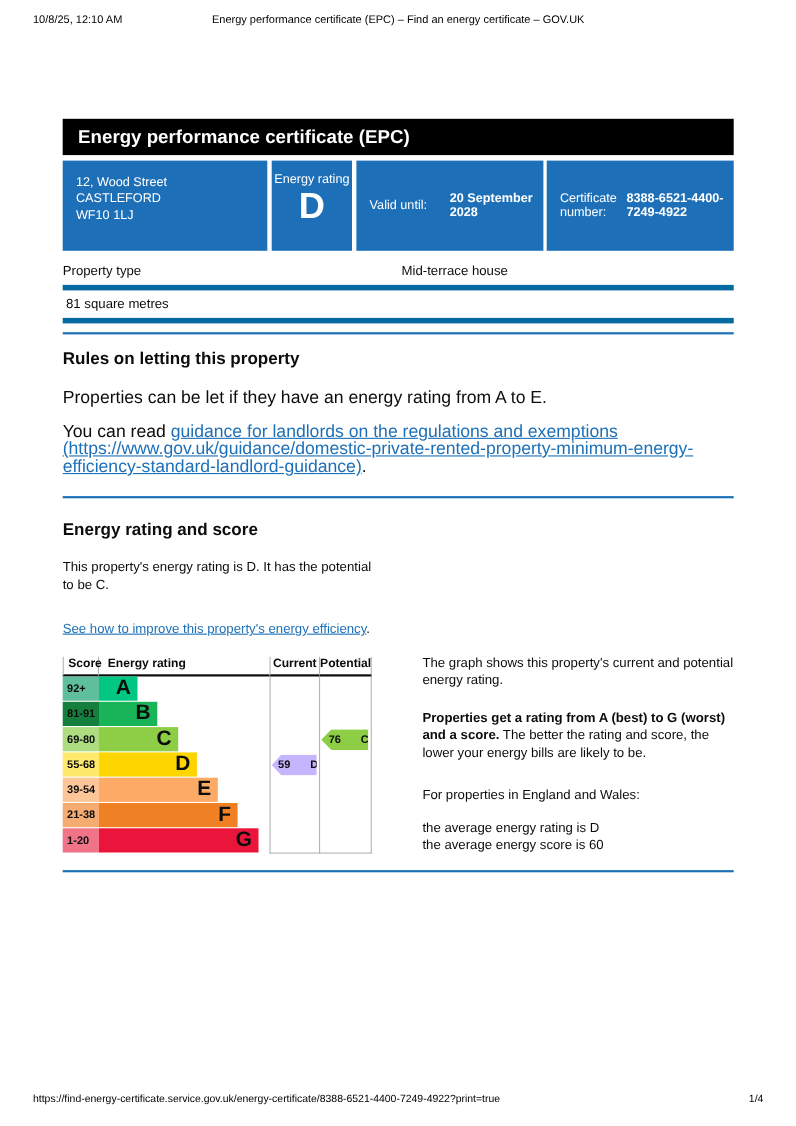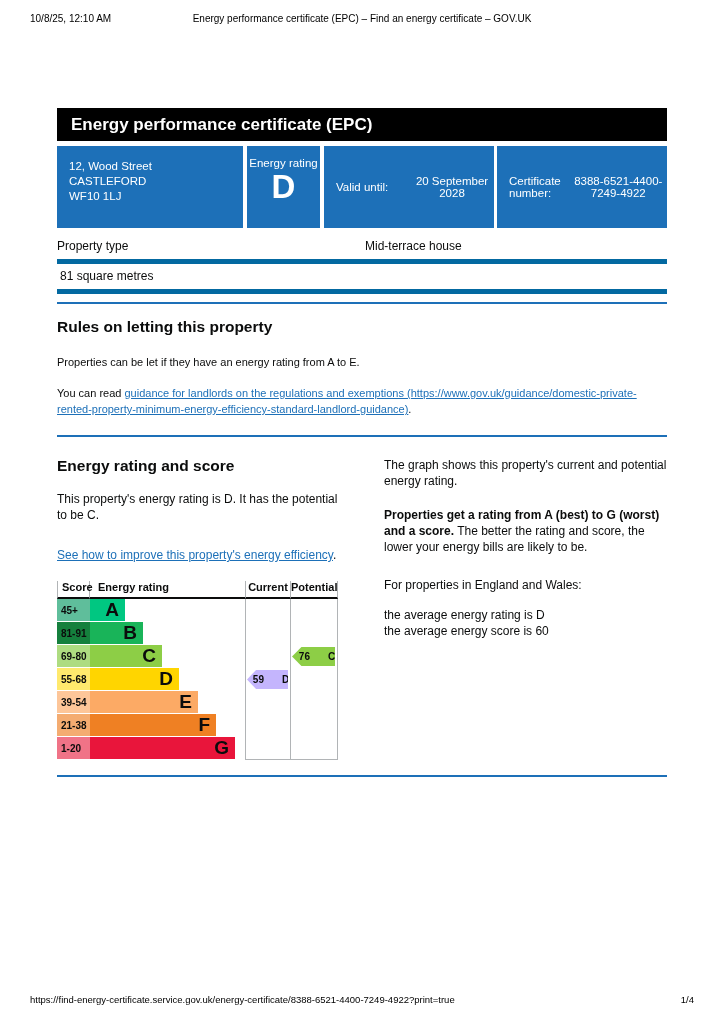--- a/index.html
+++ b/index.html
@@ -31,39 +31,39 @@
 
   .summary-panels { display:flex; gap:4px; margin-top:5px; height:82px; }
   .panel { background:#1d70b8; color:#ffffff; }
   .address-panel { flex:0 0 186px; padding:13px 0 0 12px; font-size:11.5px; line-height:1.3; }
   .rating-panel { flex:0 0 73px; display:flex; flex-direction:column; align-items:center; padding-top:11px; }
   .rating-panel .rp-label { font-size:11.5px; }
   .rating-panel .rp-letter { font-size:33px; font-weight:bold; line-height:1.1; }
   .validity-panel { flex:1; display:flex; flex-direction:row; gap:3px; background:transparent; }
   .validity-row { flex:1; background:#1d70b8; color:#fff; display:flex; align-items:center; font-size:11.5px; }
   .validity-row .vr-label { margin-left:12px; width:89px; }
-  .validity-row .vr-value { font-weight:normal;text-align:center; }
+  .validity-row .vr-value { font-weight:bold; }
 
   .property-table { margin-top:6px; font-size:12px; }
   .pt-row { display:flex; border-bottom:5px solid #0369a1; padding:5px 0 6px 0; }
   .pt-label { width:50%; }
   .pt-value { width:50%; padding-left:3px; }
 
   .blue-divider { border:0; border-top:2px solid #1d70b8; margin-top:8px; }
   .blue-divider.d2 { margin-top:18px; }
   .blue-divider.d3 { margin-top:15px; }
 
   h2.section-heading { font-size:15.5px; font-weight:bold; }
   .letting-section { margin-top:14px; }
-  .letting-section p { font-size:11px; line-height:16px; }
+  .letting-section p { font-size:16px; line-height:16px; }
   .letting-section .p1 { margin-top:18px; }
   .letting-section .p2 { margin-top:15px; width:580px; }
   a.gov-link { color:#1d70b8; text-decoration:underline; }
 
-  .columns { display:flex; margin-top:10px; padding-top:10px; }
+  .columns { display:flex; margin-top:10px; padding-top:10px;align-items:flex-end; }
   .col-left { width:292px; }
   .col-right { width:283px; margin-left:auto; }
   .col-left p, .col-right p { font-size:12px; line-height:16px; }
   .col-left .p-rating { margin-top:16px; }
   .col-left .p-link { margin-top:24px; }
   .col-right .p2 { margin-top:18px; }
   .col-right .p3 { margin-top:22px; }
   .col-right .p4 { margin-top:14px; }
 
   
@@ -176,21 +176,21 @@
 
       <div class="chart">
         <div class="chart-header">
           <div class="ch-score">Score</div>
           <div class="ch-rating">Energy rating</div>
           <div class="ch-current">Current</div>
           <div class="ch-potential">Potential</div>
         </div>
         <div class="chart-body">
           <div class="col-score">
-            <div class="score-cell sc-a">45+</div>
+            <div class="score-cell sc-a">92+</div>
             <div class="score-cell sc-b">81-91</div>
             <div class="score-cell sc-c">69-80</div>
             <div class="score-cell sc-d">55-68</div>
             <div class="score-cell sc-e">39-54</div>
             <div class="score-cell sc-f">21-38</div>
             <div class="score-cell sc-g">1-20</div>
           </div>
           <div class="col-bars">
             <div class="bar band-a">A</div>
             <div class="bar band-b">B</div>

